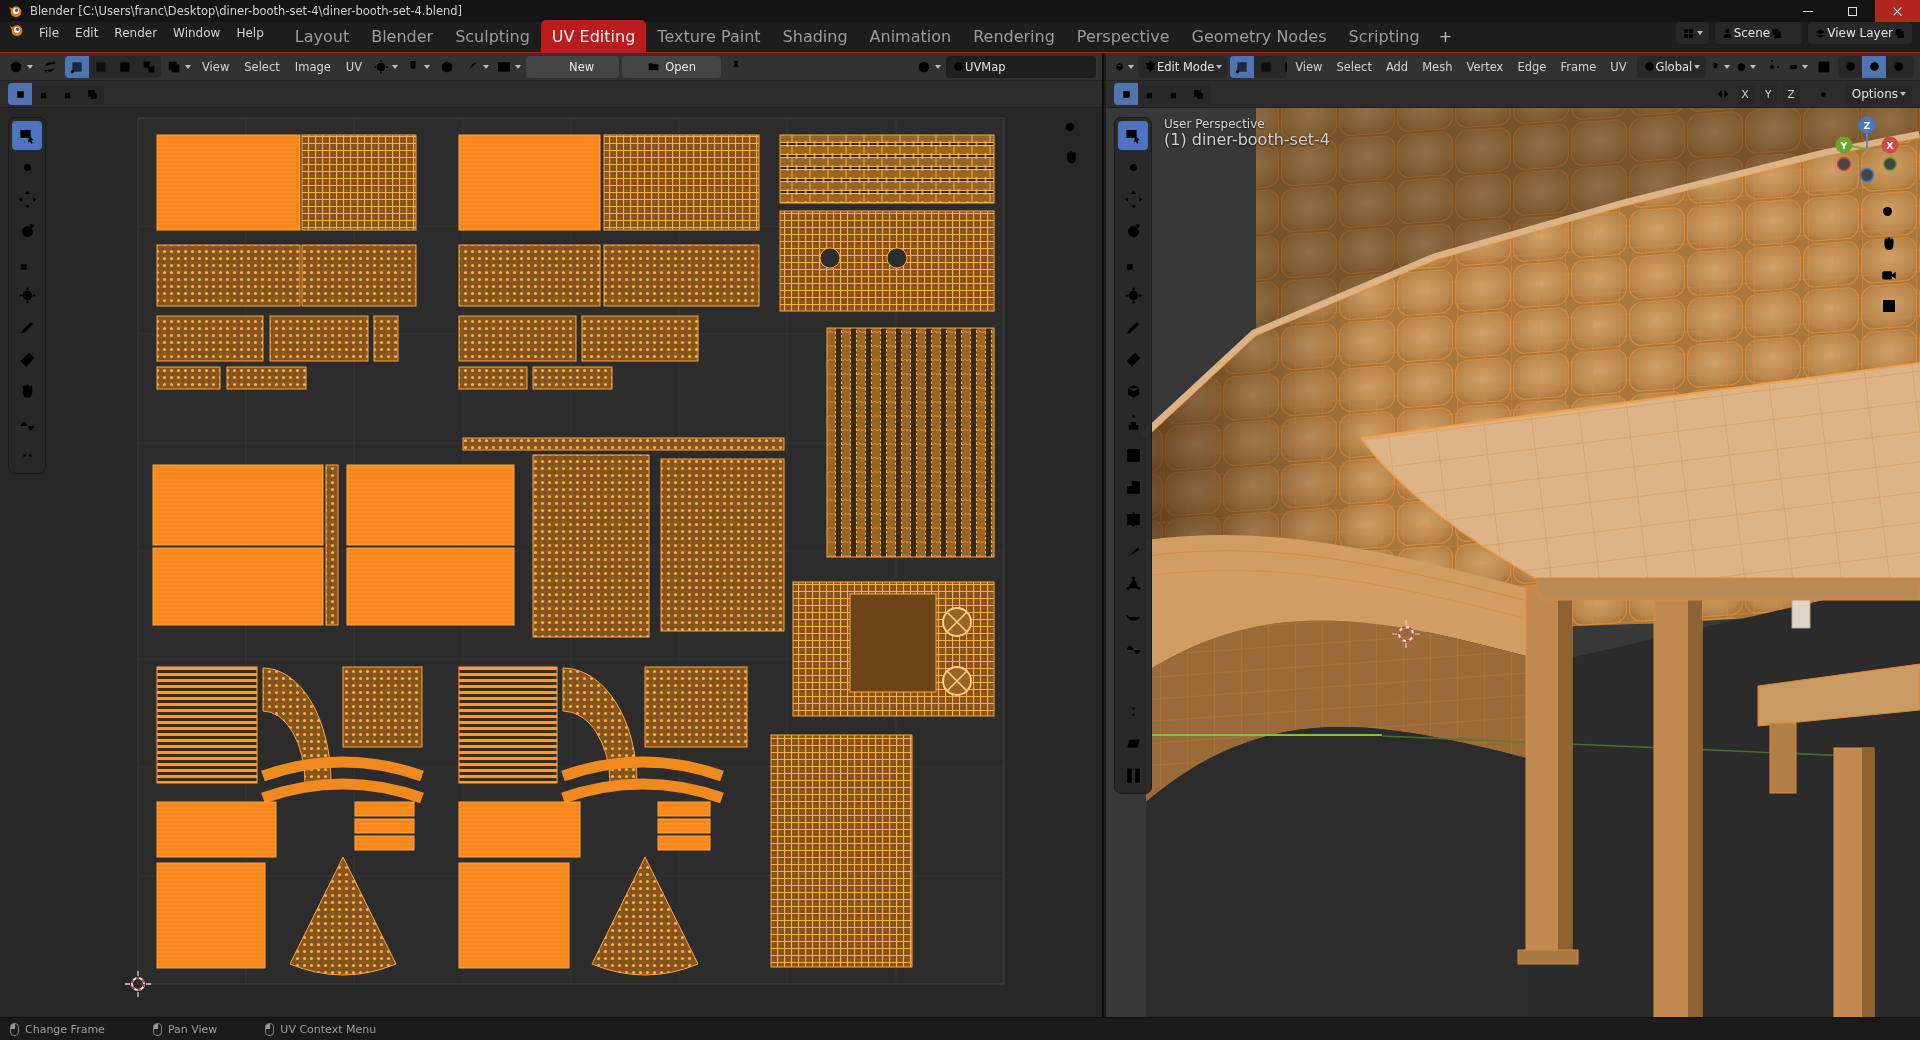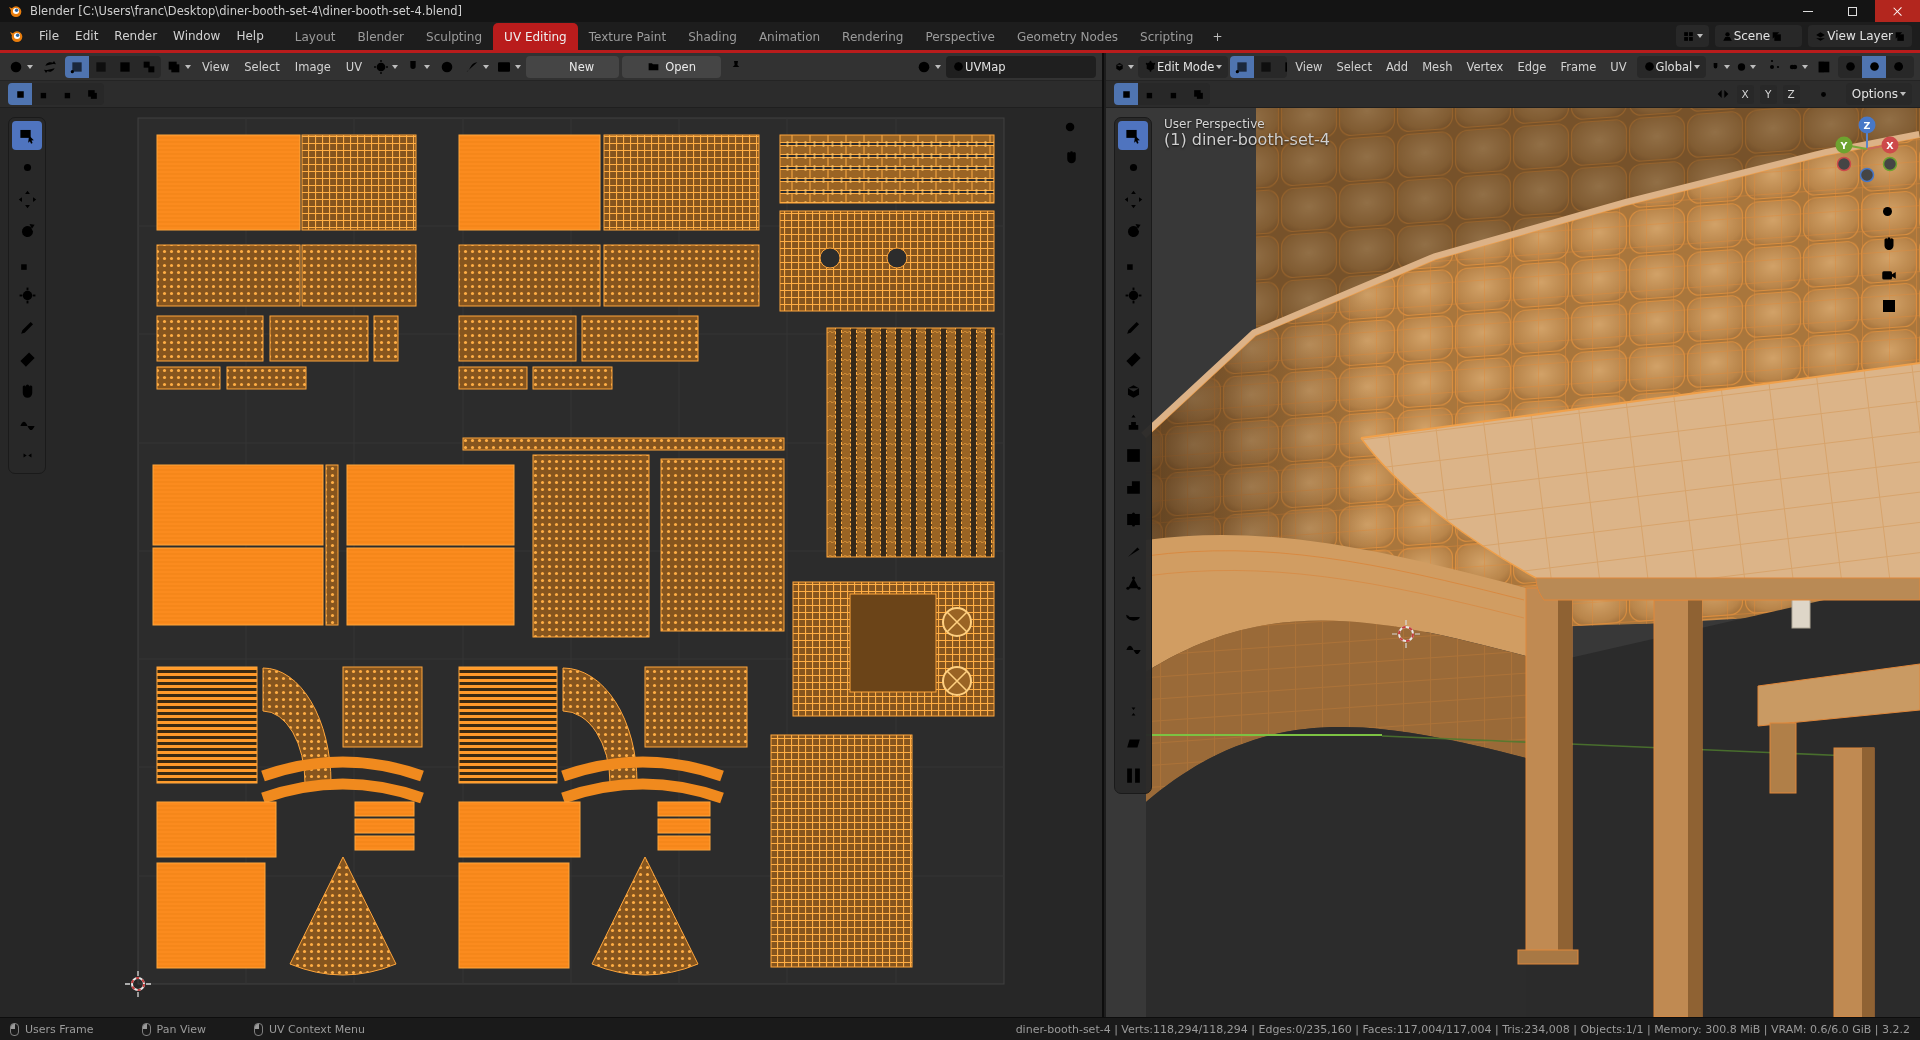--- a/index.html
+++ b/index.html
@@ -10,24 +10,24 @@
 .logo{width:16px;height:16px;margin:0 7px}
 .wincontrols{margin-left:auto;display:flex;height:100%}
 .wbtn{width:45px;height:100%;display:flex;align-items:center;justify-content:center}
 .wbtn .mini{width:10px;height:1px;background:#ddd}
 .wbtn .maxi{width:9px;height:9px;border:1px solid #ddd}
 .wbtn.close{background:#b3261e}
 .xx{position:relative;width:11px;height:11px}
 .xx::before,.xx::after{content:"";position:absolute;left:5px;top:0;width:1.4px;height:11px;background:#fff}
 .xx::before{transform:rotate(45deg)}.xx::after{transform:rotate(-45deg)}
 
-.topbar{position:absolute;left:0;top:22px;width:100%;height:31px;background:#1d1d1d;display:flex;align-items:center;border-bottom:3px solid #b91c1c}
+.topbar{position:absolute;left:0;top:22px;width:100%;height:31px;background:#1d1d1d;display:flex;align-items:flex-start;border-bottom:1px solid #b91c1c}
 .menu{padding:4px 8px;border-radius:3px;color:#d2d2d2}
 .tabs{display:flex;height:100%;align-items:flex-end;margin-left:12px}
-.tab{padding:7px 11px 6px;font-size:12px;color:#9b9b9b;border-radius:5px 5px 0 0}
+.tab{padding:7px 11px 6px;font-size:16px;color:#9b9b9b;border-radius:5px 5px 0 0}
 .tab.active{background:#b91c1c;color:#eee}
 .tab.addtab{padding:7px 8px 6px;color:#bbb}
 .topright{margin-left:auto;display:flex;align-items:center;gap:6px;margin-right:8px}
 
 .wgt{display:flex;align-items:center;gap:0;background:#282828;border-radius:4px;padding:0 6px;height:22px;color:#e2e2e2;white-space:nowrap}
 .field{background:#1f1f1f}
 .btn{display:flex;align-items:center;gap:5px;background:#454545;border-radius:4px;height:22px;padding:0 25px;color:#eaeaea;white-space:nowrap}
 .tbtn{min-width:24px;height:22px;display:flex;align-items:center;justify-content:center;border-radius:3px;color:#cfcfcf;gap:1px;padding:0 2px}
 .tbtn.on{background:#4f74b0;color:#fff}
 .seg{display:flex;background:#282828;border-radius:4px;overflow:hidden}
@@ -1076,26 +1076,25 @@
               <use href="#i-gridico"></use>
             </svg>
         </div>
       </div>
     </div>
   </div>
 
   <div class="statusbar">
     <span class="hint">
         <span class="mouseico"></span>
-        <span>Users Frame</span>
+        <span>Change Frame</span>
       </span>
     <span class="hint">
         <span class="mouseico"></span>
         <span>Pan View</span>
       </span>
     <span class="hint">
         <span class="mouseico"></span>
         <span>UV Context Menu</span>
       </span>
-    <span class="stats">diner-booth-set-4 | Verts:118,294/118,294 | Edges:0/235,160 | Faces:117,004/117,004 | Tris:234,008 | Objects:1/1 | Memory: 300.8 MiB | VRAM: 0.6/6.0 GiB | 3.2.2</span>
   </div>
 
 </div>
 
 </body></html>

